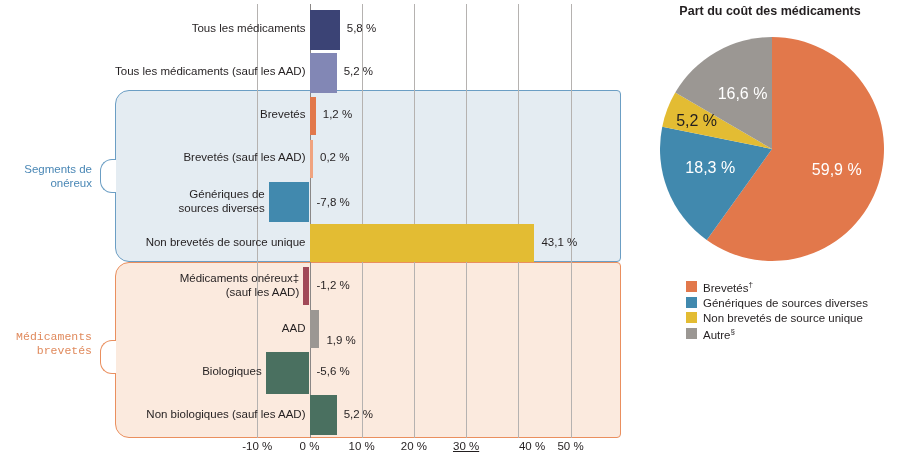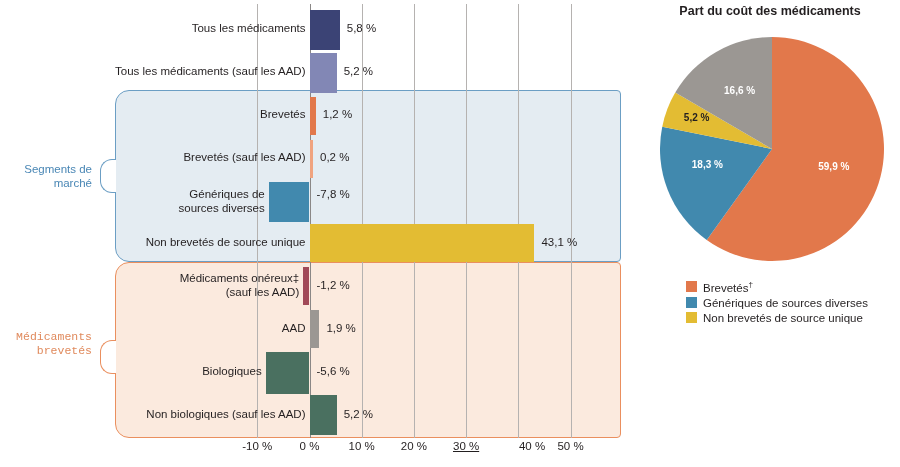--- a/index.html
+++ b/index.html
@@ -63,21 +63,21 @@
   .bar-value{position:absolute;font-size:11.5px;color:#231f20;white-space:nowrap;}
 
   
   #piechart{position:absolute;left:640px;top:0;width:260px;height:350px;}
   #pie-title{
     position:absolute;left:0;top:4px;width:260px;text-align:center;
     font-size:12.5px;font-weight:bold;color:#231f20;
   }
   #pie-svg{position:absolute;left:20px;top:34px;}
   .pie-slice-label{
-    position:absolute;font-size:10px;font-weight:bold;white-space:nowrap;
+    position:absolute;font-size:16px;font-weight:normal;white-space:nowrap;
   }
 
   #pie-legend{position:absolute;left:28px;top:280px;width:232px;}
   .legend-row{display:flex;align-items:center;margin-bottom:3px;padding-left:18px;}
   .legend-swatch{width:11px;height:11px;margin-right:6px;flex:0 0 auto;}
   .legend-text{font-size:11.5px;color:#231f20;white-space:nowrap;}
   sup{font-size:0.7em;}
 </style>
 </head>
 <body>
@@ -85,21 +85,21 @@
 <div id="root">
 
   <div id="barchart">
 
     <div class="panel" id="panel-segments"></div>
     <div class="panel" id="panel-brevetes"></div>
     <div class="notch" id="notch-segments"></div>
     <div class="notch" id="notch-brevetes"></div>
 
     <div class="bracket-label" id="bracket-label-segments">Segments
-de marché</div>
+de onéreux</div>
     <div class="bracket-label" id="bracket-label-brevetes">Médicaments
 brevetés</div>
 
     <div id="grid-layer">
         <div class="gridline" style="left: 257.3px;"></div>
         <div id="zeroline" style="left: 309.5px;"></div>
         <div class="gridline" style="left: 361.7px;"></div>
         <div class="gridline" style="left: 413.9px;"></div>
         <div class="gridline" style="left: 466.1px;"></div>
         <div class="gridline" style="left: 518.3px;"></div>
@@ -114,31 +114,31 @@
         <div class="bar-value" style="left: 343.644px; top: 65px;">5,2 %</div>
         <div class="bar-rect" style="left: 309.5px; top: 97px; width: 6.264px; height: 38px; background: rgb(226, 120, 75);"></div>
         <div class="bar-label" style="width: 305.5px; left: 0px; top: 108px; right: auto;">Brevetés</div>
         <div class="bar-value" style="left: 322.764px; top: 108px;">1,2 %</div>
         <div class="bar-rect" style="left: 309.5px; top: 140px; width: 3.5px; height: 38px; background: rgb(240, 163, 127);"></div>
         <div class="bar-label" style="width: 305.5px; left: 0px; top: 151px; right: auto;">Brevetés (sauf les AAD)</div>
         <div class="bar-value" style="left: 320px; top: 151px;">0,2 %</div>
         <div class="bar-rect" style="left: 268.784px; top: 182px; width: 40.716px; height: 40px; background: rgb(65, 137, 174);"></div>
         <div class="bar-label" style="width: 264.784px; left: 0px; top: 188px; right: auto;">Génériques de
 sources diverses</div>
-        <div class="bar-value" style="left: 316.5px; top: 188px;">-7,8 %</div>
+        <div class="bar-value" style="left: 316.5px; top: 196px;">-7,8 %</div>
         <div class="bar-rect" style="left: 309.5px; top: 224px; width: 224.982px; height: 38px; background: rgb(227, 188, 51);"></div>
         <div class="bar-label" style="width: 305.5px; left: 0px; top: 236px; right: auto;">Non brevetés de source unique</div>
         <div class="bar-value" style="left: 541.482px; top: 236px;">43,1 %</div>
         <div class="bar-rect" style="left: 303.236px; top: 267px; width: 6.264px; height: 38px; background: rgb(161, 73, 87);"></div>
         <div class="bar-label" style="width: 299.236px; left: 0px; top: 272px; right: auto;">Médicaments onéreux‡
 (sauf les AAD)</div>
         <div class="bar-value" style="left: 316.5px; top: 279px;">-1,2 %</div>
         <div class="bar-rect" style="left: 309.5px; top: 310px; width: 9.918px; height: 38px; background: rgb(155, 151, 147);"></div>
         <div class="bar-label" style="width: 305.5px; left: 0px; top: 322px; right: auto;">AAD</div>
-        <div class="bar-value" style="left: 326.418px; top: 322px;">1,9 %</div>
+        <div class="bar-value" style="left: 326.418px; top: 334px;">1,9 %</div>
         <div class="bar-rect" style="left: 265.652px; top: 352px; width: 43.848px; height: 42px; background: rgb(74, 112, 96);"></div>
         <div class="bar-label" style="width: 261.652px; left: 0px; top: 365px; right: auto;">Biologiques</div>
         <div class="bar-value" style="left: 316.5px; top: 365px;">-5,6 %</div>
         <div class="bar-rect" style="left: 309.5px; top: 395px; width: 27.144px; height: 40px; background: rgb(74, 112, 96);"></div>
         <div class="bar-label" style="width: 305.5px; left: 0px; top: 408px; right: auto;">Non biologiques (sauf les AAD)</div>
         <div class="bar-value" style="left: 343.644px; top: 408px;">5,2 %</div>
       </div>
     <div id="axis-layer">
         <div class="axis-tick" style="left: 227.3px;">-10 %</div>
         <div class="axis-tick" style="left: 279.5px;">0 %</div>
@@ -170,16 +170,20 @@
           <span class="legend-text">Brevetés<sup>†</sup></span>
         </div>
         <div class="legend-row">
           <span class="legend-swatch" style="background: rgb(65, 137, 174);"></span>
           <span class="legend-text">Génériques de sources diverses</span>
         </div>
         <div class="legend-row">
           <span class="legend-swatch" style="background: rgb(227, 188, 51);"></span>
           <span class="legend-text">Non brevetés de source unique</span>
         </div>
+        <div class="legend-row">
+          <span class="legend-swatch" style="background: rgb(155, 151, 147);"></span>
+          <span class="legend-text">Autre<sup>§</sup></span>
+        </div>
       </div>
   </div>
 
 </div>
 
 </body></html>

